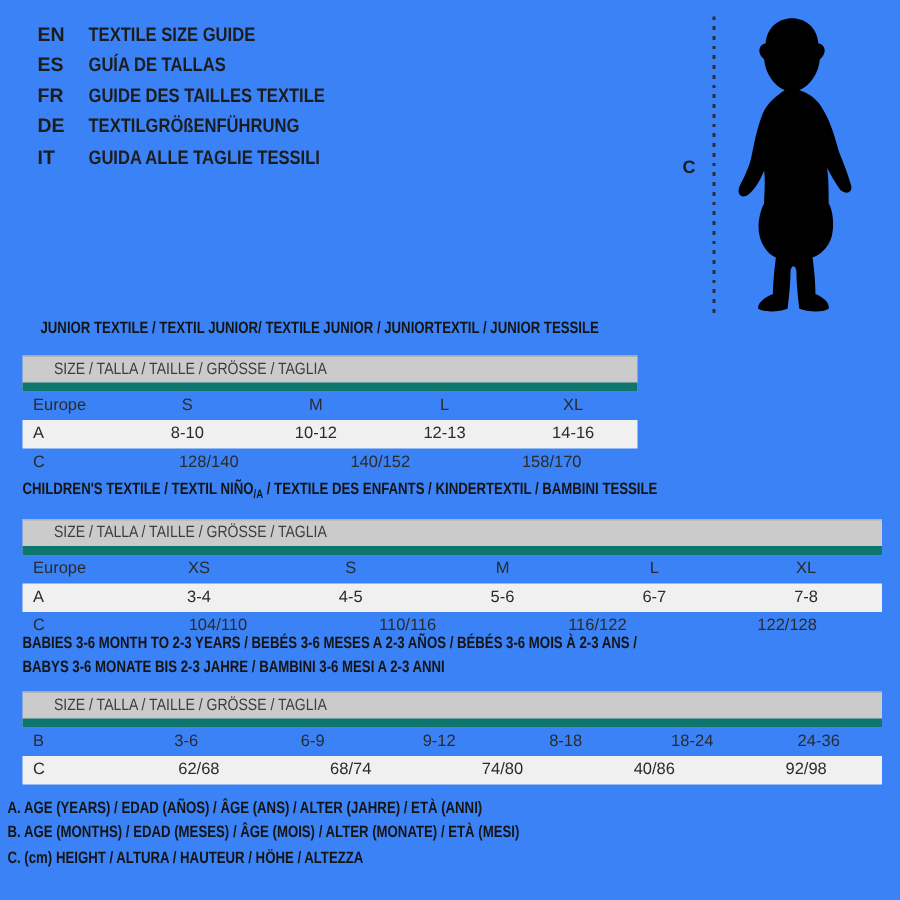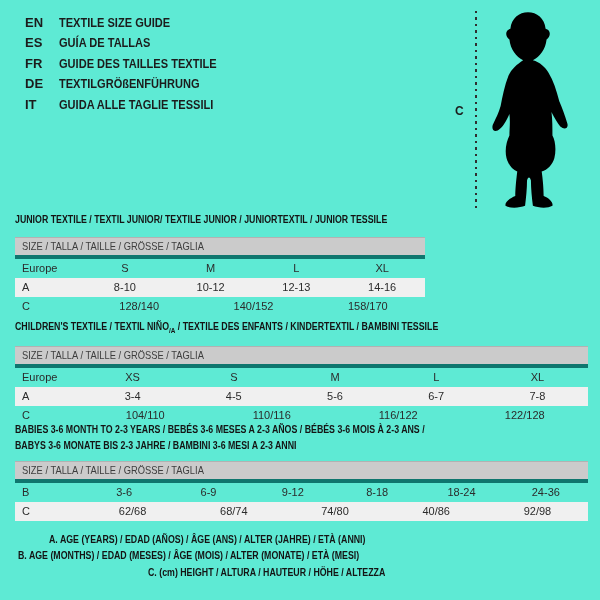--- a/index.html
+++ b/index.html
@@ -1,17 +1,17 @@
 <!DOCTYPE html>
 <html><head>
 <meta charset="utf-8">
 <style>
   html,body { margin:0; padding:0; }
   body { font-family: "Liberation Sans", sans-serif; background:#ffffff; }
-  .page { position:relative; width:600px; height:600px; background:#5eead4; overflow:hidden; }
+  .page { position:relative; width:600px; height:600px; background:#3b82f6; overflow:hidden; }
 
   
   .cond   { display:inline-block; transform:scaleX(0.80); transform-origin:0 50%; white-space:nowrap; }
   .cond88 { display:inline-block; transform:scaleX(0.85); transform-origin:0 50%; white-space:nowrap; }
 
   
   .lang-block { position:absolute; left:25px; top:12px; }
   .lang-row { display:flex; height:20.5px; align-items:center; }
   .lang-code  { width:34px; font-size:13px; font-weight:bold; color:#1c1c1c; }
   .lang-label { font-size:13px; font-weight:bold; color:#1c1c1c; }
@@ -25,29 +25,29 @@
   
   .sec-title { position:absolute; left:15px; font-size:11px; font-weight:bold; color:#141414; line-height:16px; white-space:nowrap; }
   .sub-a { font-size:8px; }
 
   
   .sizetable { position:absolute; left:15px; }
   .t-junior  { top:237px; width:410px; }
   .t-children{ top:346px; width:573px; }
   .t-babies  { top:461px; width:573px; }
   .thead { height:17px; line-height:17px; background:#cbcbcb;
-           border-top:1px solid #b2b2b2; border-bottom:4px solid #0f766e;
-           padding-left:7px; font-size:11px; color:#3d3d3d; }
+           border-top:1px solid #b2b2b2; border-bottom:6px solid #0f766e;
+           padding-left:21px; font-size:11px; color:#3d3d3d; }
   .trow  { display:flex; height:19px; line-height:18px; font-size:11px; color:#2b2b2b; }
   .trow.alt { background:#f0f0f0; }
   .tlabel { width:60px; padding-left:7px; }
   .tcell  { flex:1; text-align:center; }
 
   
-  .footnotes { position:absolute; left:18px; top:533px;text-align:right; }
+  .footnotes { position:absolute; left:5px; top:533px; }
   .fn-line { height:16.3px; font-size:11px; font-weight:bold; color:#141414; white-space:nowrap; }
 </style>
 </head>
 <body>
 
 <div class="page">
 
   <div class="lang-block">
     <div class="lang-row">
       <span class="lang-code">EN</span>
@@ -77,21 +77,21 @@
     <path fill="#000000" d="M45,0 C36,0 28,6 27,17 C22,18 21,24 26,28 C27,38 33,46 40,49
       C34,53 28,58 25,65 C21,75 19,86 17,96 C15,103 12,109 10,113 C7,118 9,123 14,121
       C19,118 23,111 26,104 C27,112 26,120 26,126 C23,132 21,141 23,149 C25,156 29,161 34,163
       C33,171 32,181 32,188 C27,190 21,194 22,198 C27,201 37,200 42,198 C43,190 44,180 44,172
       C45,168 47,168 48,172 C48,180 49,190 50,198 C55,200 65,201 70,198 C71,194 66,190 61,188
       C61,180 60,170 59,163 C65,161 70,156 72,149 C74,141 73,131 70,126 C70,118 70,110 69,102
       C72,108 75,113 78,117 C83,121 87,118 85,113 C83,106 80,98 77,91 C74,80 71,70 66,62
       C63,56 57,51 50,49 C57,46 63,38 64,28 C69,24 68,18 63,17 C62,6 54,0 45,0 Z"></path>
   </svg>
 
-  <div class="sec-title" style="top:211px;">
+  <div class="sec-title" style="top:211px;margin-left:12px;">
     <span class="cond">JUNIOR TEXTILE / TEXTIL JUNIOR/ TEXTILE JUNIOR / JUNIORTEXTIL / JUNIOR TESSILE</span>
   </div>
   <div class="sizetable t-junior">
     <div class="thead">
       <span class="cond88">SIZE / TALLA / TAILLE / GRÖSSE / TAGLIA</span>
     </div>
     <div class="trow">
       <div class="tlabel">Europe</div>
       <div class="tcell">S</div>
       <div class="tcell">M</div>

